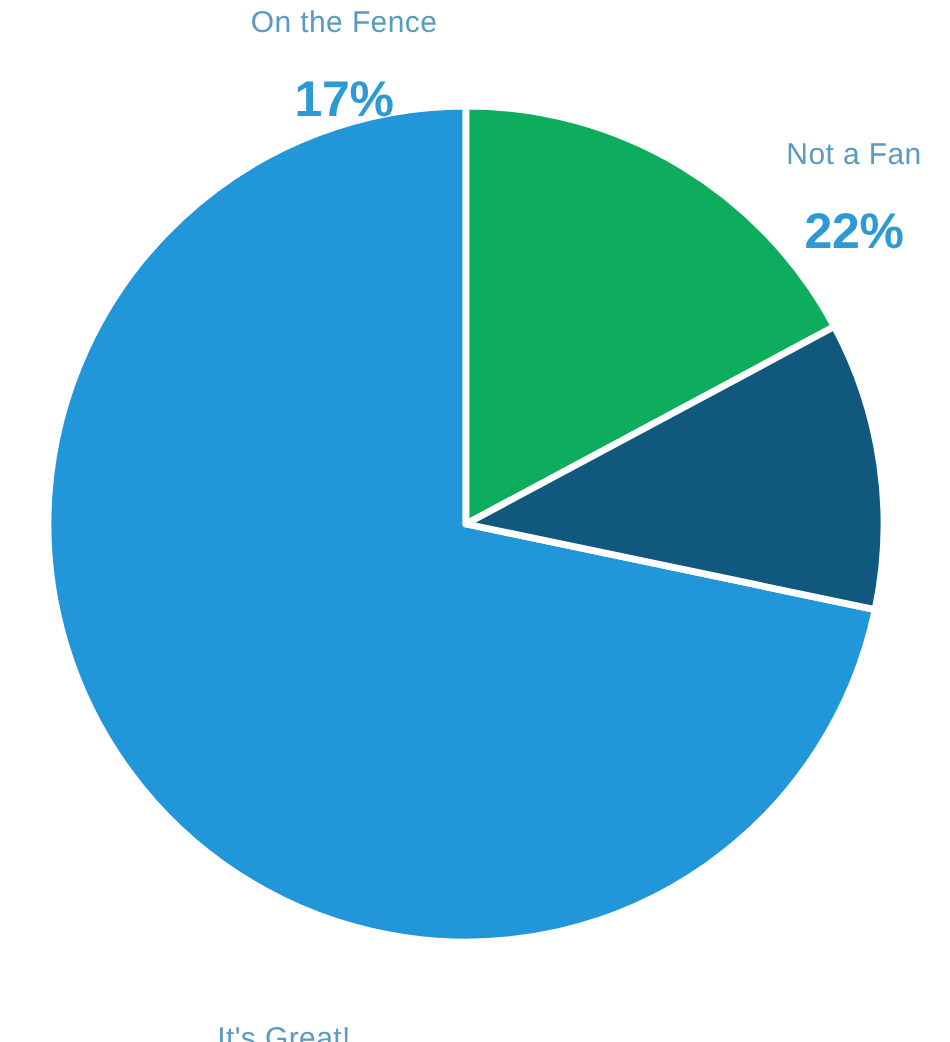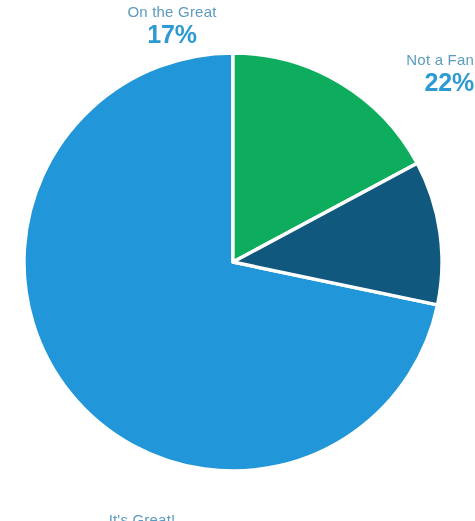--- a/index.html
+++ b/index.html
@@ -39,44 +39,44 @@
     font-size: 15px;
     font-weight: 400;
     letter-spacing: 0.2px;
     color: #5b9bbf;
   }
   .label .pct {
     display: block;
     font-size: 25px;
     font-weight: 700;
     letter-spacing: -0.2px;
-    margin-top: 1px;
+    margin-top: 17px;
     color: #2e9ad4;
   }
   
   #label-fence   { left: 112px; top: 4px;   width: 120px; }
-  #label-notfan  { left: 380px; top: 52px;  width: 94px; text-align: right;  }
+  #label-notfan  { left: 380px; top: 70px;  width: 94px;  }
   #label-great   { left: 88px;  top: 472px; width: 108px; }
 </style>
 </head>
 <body style="background: rgb(255, 255, 255);">
 
 <div id="chart-root">
 
   <svg class="pie" viewBox="0 0 475 521">
     <g>
 
     <path d="M 233 262 L 437.57 304.80 A 209 209 0 1 1 233.00 53.00 Z" fill="#2196d8" stroke="#ffffff" stroke-width="3.4" stroke-linejoin="round"></path>
         <path d="M 233 262 L 233.00 53.00 A 209 209 0 0 1 417.22 163.30 Z" fill="#0eac5d" stroke="#ffffff" stroke-width="3.4" stroke-linejoin="round"></path>
         <path d="M 233 262 L 417.22 163.30 A 209 209 0 0 1 437.57 304.80 Z" fill="#11587e" stroke="#ffffff" stroke-width="3.4" stroke-linejoin="round"></path>
       </g>
   </svg>
 
   <div class="label" id="label-fence">
-    <span class="cap" style="color: rgb(91, 155, 191);">On the Great</span>
+    <span class="cap" style="color: rgb(91, 155, 191);">On the Fence</span>
     <span class="pct" style="color: rgb(46, 154, 212);">17%</span>
   </div>
 
   <div class="label" id="label-notfan">
     <span class="cap" style="color: rgb(91, 155, 191);">Not a Fan</span>
     <span class="pct" style="color: rgb(46, 154, 212);">22%</span>
   </div>
 
   <div class="label" id="label-great">
     <span class="cap" style="color: rgb(91, 155, 191); margin-top: 40px;">It's Great!</span>

